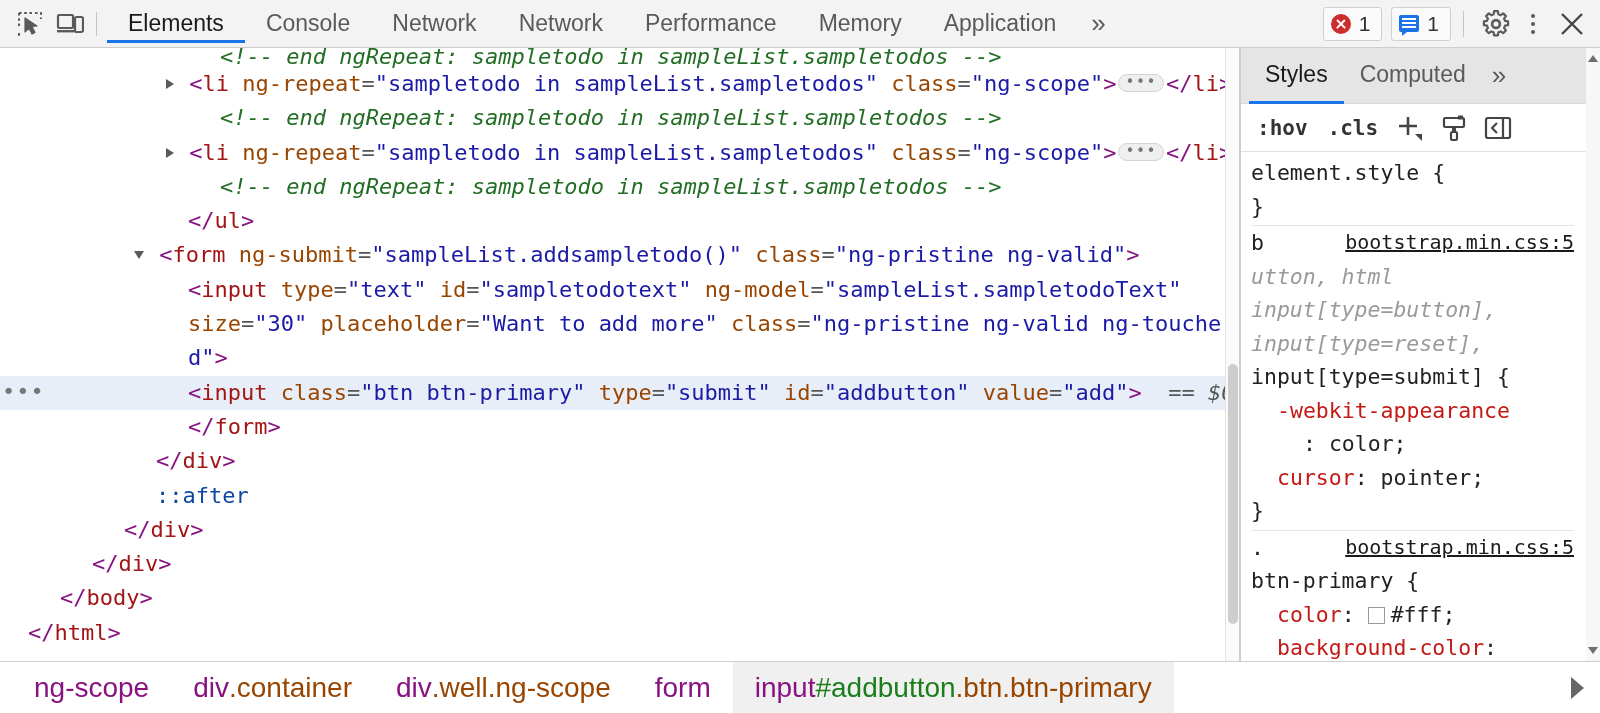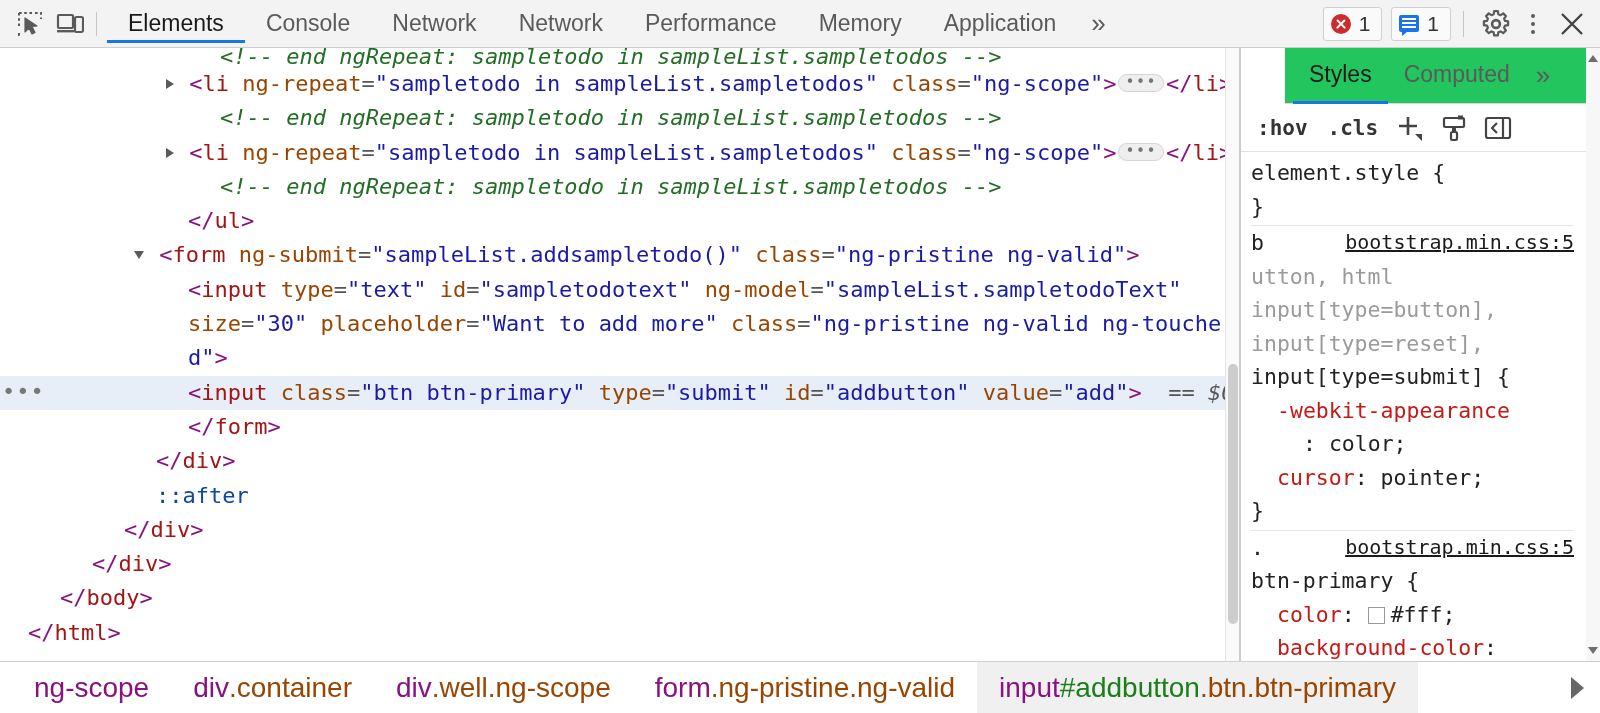--- a/index.html
+++ b/index.html
@@ -165,22 +165,22 @@
   }
 
   
   .styles-pane {
     flex: 1 1 auto; min-width: 0; background: #fff;
     display: flex; flex-direction: column; position: relative;
     border-left: 1px solid #cdcdcd;
   }
   .st-tabs {
     height: 56px; min-height: 56px; display: flex; align-items: center;
-    border-bottom: 1px solid #d8d8d8; background: #22c55e;
-    padding-left: 8px; position: relative; margin-left: 44px;
+    border-bottom: 1px solid #d8d8d8; background: #e5e5e5;
+    padding-left: 8px; position: relative;
   }
   .st-tab {
     font-size: 23px; color: #5a5a5a; padding: 0 16px;
     height: 56px; display: flex; align-items: center; cursor: pointer;
     border-bottom: 3px solid transparent;
   }
   .st-tab.active { color: #1a1a1a; border-bottom-color: #1a73e8; }
   .st-more {
     font-size: 26px; color: #5a5a5a; padding: 0 10px; cursor: pointer;
     letter-spacing: -3px; display: flex; align-items: center; height: 56px;
@@ -206,21 +206,21 @@
     padding: 4px 26px 0 10px;
     color: #222;
   }
   .rule { padding: 0 0 2px 0; border-bottom: 1px solid #e6e6e6; }
   .rule.first { border-bottom: 1px solid #e6e6e6; }
   .src-link {
     float: right; color: #1a1a1a; text-decoration: underline;
     font-size: 20px; cursor: pointer;
   }
   .sel-txt { color: #222; }
-  .sel-gray { color: #9a9a9a; }
+  .sel-gray { color: #9a9a9a; font-style: italic; }
   .prop { color: #c41a16; }
   .val { color: #222; }
   .swatch {
     display: inline-block; width: 17px; height: 17px;
     border: 1px solid #999; vertical-align: -2px; margin-right: 6px;
   }
   .swatch.white { background: #fff; }
   .st-vscroll {
     position: absolute; right: 0; top: 0; bottom: 0; width: 14px;
     background: #fafafa; border-left: 1px solid #e8e8e8;
@@ -467,21 +467,20 @@
         <div class="crumb">
           <span class="cr-tag">div</span>
           <span class="cr-cls">.container</span>
         </div>
         <div class="crumb">
           <span class="cr-tag">div</span>
           <span class="cr-cls">.well.ng-scope</span>
         </div>
         <div class="crumb">
           <span class="cr-tag">form</span>
-          <span class="cr-cls">.ng-pristine.ng-valid</span>
         </div>
         <div class="crumb active">
           <span class="cr-tag">input</span>
           <span class="cr-id">#addbutton</span>
           <span class="cr-cls">.btn.btn-primary</span>
         </div>
       </div>
     <div class="crumb-nav right">
       <div class="cb-right"></div>
     </div>

